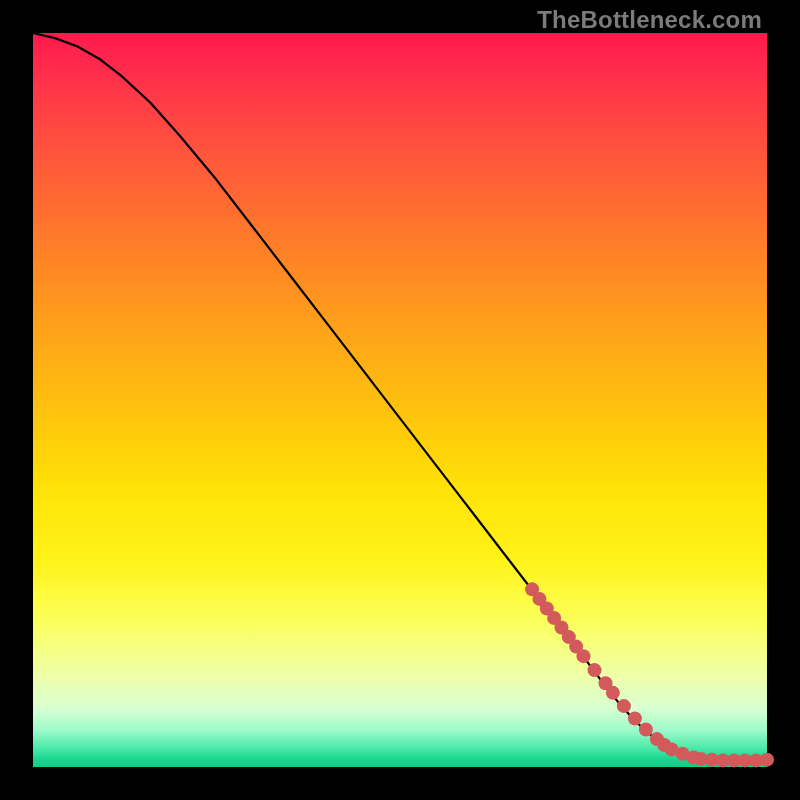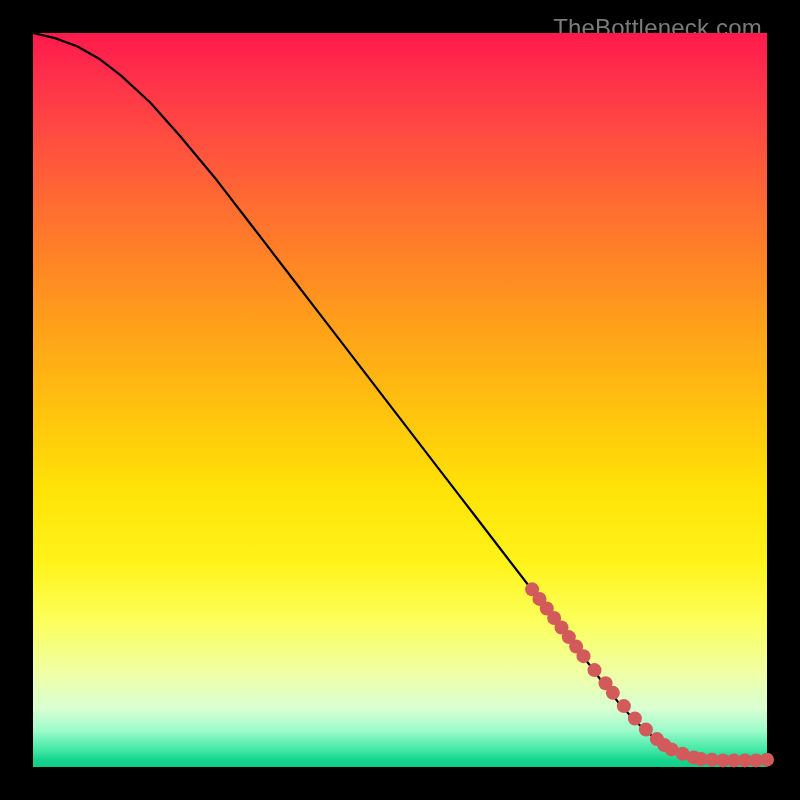--- a/index.html
+++ b/index.html
@@ -29,26 +29,26 @@
       #f0ffa3 87%,
       #d9ffd2 92%,
       #9dfbca 95%,
       #48e9a8 97.5%,
       #17d58e 99%,
       #0fcf88 100%
     );
   }
   .watermark {
     position: absolute;
-    top: 14px;
+    top: 6px;
     right: 38px;
     font-family: Arial, Helvetica, sans-serif;
     font-size: 24px;
     color: #7b7b7b;
-    font-weight: 400;
+    font-weight: 700;
     letter-spacing: 0.2px;
   }
   svg.overlay {
     position: absolute;
     left: 0;
     top: 0;
     width: 734px;
     height: 734px;
     overflow: visible;
   }

